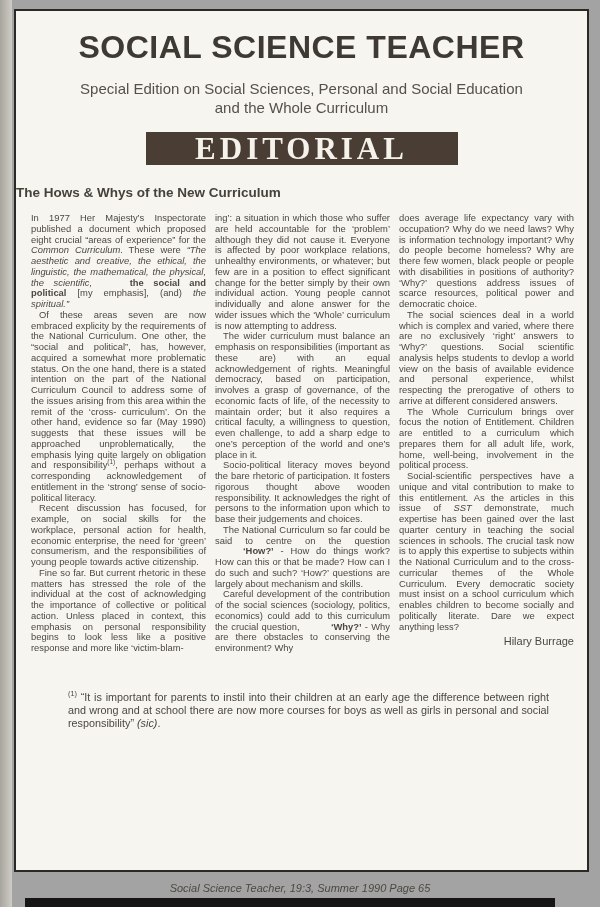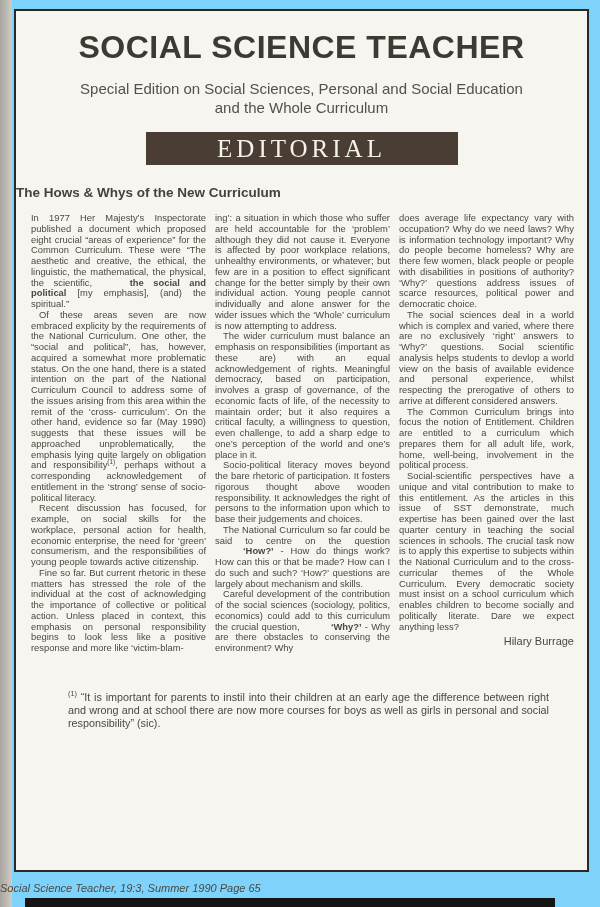--- a/index.html
+++ b/index.html
@@ -1,40 +1,40 @@
 <!DOCTYPE html>
 <html><head>
 <meta charset="utf-8">
 <style>
   html,body{margin:0;padding:0;background:#dad7d1;}
-  .scan{position:relative;width:600px;height:907px;background:#7dd3fc;overflow:hidden;
+  .scan{position:relative;width:600px;height:907px;background:#a3a3a3;overflow:hidden;
         font-family:"Liberation Sans",sans-serif;color:#4b463e;}
   .left-strip{position:absolute;left:0;top:0;bottom:0;width:12px;
         background:linear-gradient(90deg,#a8a59f,#cfccc6);}
   .page{position:absolute;left:14px;top:9px;right:11px;bottom:35px;
         background:#f7f5f0;border:2px solid #2b2925;box-sizing:border-box;overflow:hidden;}
   .masthead{padding-top:18px;text-align:center;}
   .mast-line{font-size:32px;line-height:37px;font-weight:700;color:#3e3a33;letter-spacing:.5px;}
   .subtitle{margin-top:13px;font-size:15px;line-height:19px;color:#55504a;}
   .banner{margin:15px auto 0;width:312px;height:33px;background:#4a3d34;color:#f5f2ec;
-        font-family:"Liberation Serif",serif;font-weight:400;font-size:25px;letter-spacing:4px;
+        font-family:"Liberation Serif",serif;font-weight:700;font-size:31px;letter-spacing:4px;
         text-align:center;line-height:33px;}
   .article-title{margin-top:20px;text-align:left;font-size:13.5px;font-weight:700;color:#46423a;}
   .columns{display:flex;gap:9px;margin:13px 13px 0 15px;height:462px;overflow:hidden;}
   .col{flex:1;min-width:0;}
   .tp{margin:0;text-align:justify;font-size:9.4px;line-height:10.75px;color:#4c4840;}
   .col .tp.indent{text-indent:8px;}
   .tp.alignright{text-align:right;font-size:11px;margin-top:4px;}
-  .s-i{}
+  .s-i{font-style:italic;}
   .s-b{font-weight:700;padding-left:28px;}
   sup{font-size:68%;line-height:0;vertical-align:super;}
   .footnotes{margin:16px 38px 0 52px;}
   .footnotes .tp{font-size:10.8px;line-height:12.8px;}
   .footnotes .tp + .tp{margin-top:12px;}
-  .scan-footer{position:absolute;left:0;right:0;bottom:13px;
+  .scan-footer{position:absolute;left:0;right:0;bottom:13px;text-align:center;
         font-style:italic;font-size:11px;color:#4c4840;}
   .bottom-bar{position:absolute;left:25px;bottom:0;width:530px;height:9px;background:#161513;}
 </style>
 </head>
 <body>
 
 <div class="scan">
   <div class="left-strip"></div>
 
   <div class="page">
@@ -63,21 +63,21 @@
       <div class="col">
           <p class="tp"><span>ing’: a situation in which those who suffer are held accountable for the ‘problem’ although they did not cause it. Everyone is affected by poor workplace relations, unhealthy environments, or whatever; but few are in a position to effect significant change for the better simply by their own individual action. Young people cannot individually and alone answer for the wider issues which the ‘Whole’ curriculum is now attempting to address.</span></p>
           <p class="tp indent"><span>The wider curriculum must balance an emphasis on responsibilities (important as these are) with an equal acknowledgement of rights. Meaningful democracy, based on participation, involves a grasp of governance, of the economic facts of life, of the necessity to maintain order; but it also requires a critical faculty, a willingness to question, even challenge, to add a sharp edge to one’s perception of the world and one’s place in it.</span></p>
           <p class="tp indent"><span>Socio-political literacy moves beyond the bare rhetoric of participation. It fosters rigorous thought above wooden responsibility. It acknowledges the right of persons to the information upon which to base their judgements and choices.</span></p>
           <p class="tp indent"><span>The National Curriculum so far could be said to centre on the question </span><span class="s-b">‘How?’</span><span> - How do things work? How can this or that be made? How can I do such and such? ‘How?’ questions are largely about mechanism and skills.</span></p>
           <p class="tp indent"><span>Careful development of the contribution of the social sciences (sociology, politics, economics) could add to this curriculum the crucial question, </span><span class="s-b">‘Why?’</span><span> - Why are there obstacles to conserving the environment? Why</span></p>
         </div>
       <div class="col">
           <p class="tp"><span>does average life expectancy vary with occupation? Why do we need laws? Why is information technology important? Why do people become homeless? Why are there few women, black people or people with disabilities in positions of authority? ‘Why?’ questions address issues of scarce resources, political power and democratic choice.</span></p>
           <p class="tp indent"><span>The social sciences deal in a world which is complex and varied, where there are no exclusively ‘right’ answers to ‘Why?’ questions. Social scientific analysis helps students to devlop a world view on the basis of available evidence and personal experience, whilst respecting the prerogative of others to arrive at different considered answers.</span></p>
-          <p class="tp indent"><span>The Common Curriculum brings into focus the notion of Entitlement. Children are entitled to a curriculum which prepares them for all adult life, work, home, well-being, involvement in the political process.</span></p>
+          <p class="tp indent"><span>The Whole Curriculum brings over focus the notion of Entitlement. Children are entitled to a curriculum which prepares them for all adult life, work, home, well-being, involvement in the political process.</span></p>
           <p class="tp indent"><span>Social-scientific perspectives have a unique and vital contribution to make to this entitlement. As the articles in this issue of </span><span class="s-i">SST</span><span> demonstrate, much expertise has been gained over the last quarter century in teaching the social sciences in schools. The crucial task now is to apply this expertise to subjects within the National Curriculum and to the cross- curricular themes of the Whole Curriculum. Every democratic society must insist on a school curriculum which enables children to become socially and politically literate. Dare we expect anything less?</span></p>
           <p class="tp alignright"><span>Hilary Burrage</span></p>
         </div>
     </div>
 
     <div class="footnotes">
         <p class="tp"><sup>(1)</sup><span> “It is important for parents to instil into their children at an early age the difference between right and wrong and at school there are now more courses for boys as well as girls in personal and social responsibility” </span><span class="s-i">(sic)</span><span>.</span></p>
       </div>
 
   </div>

